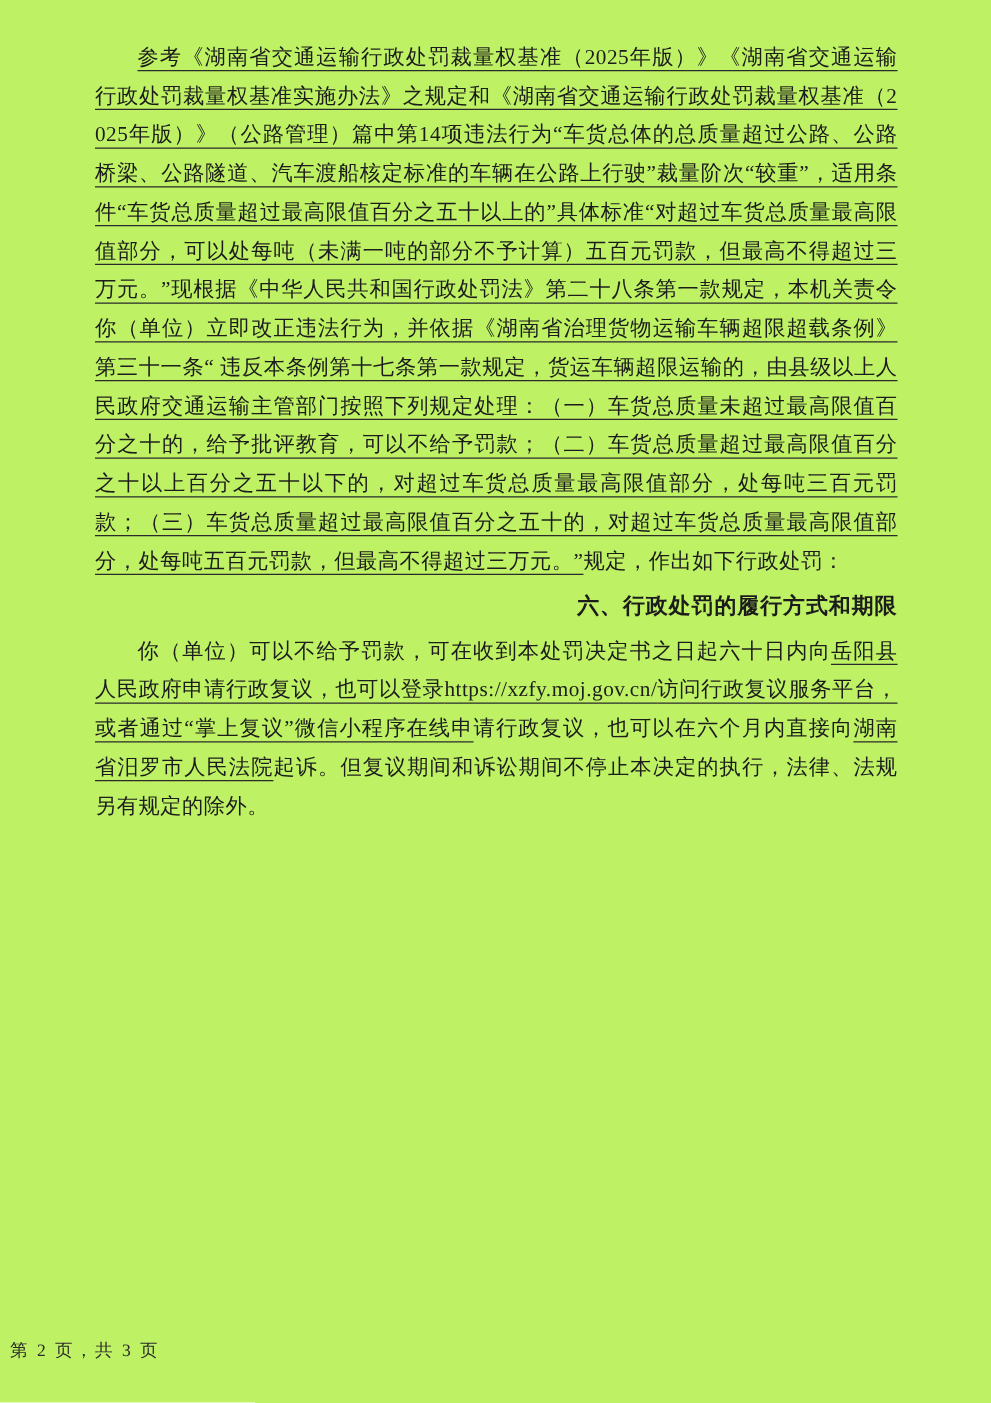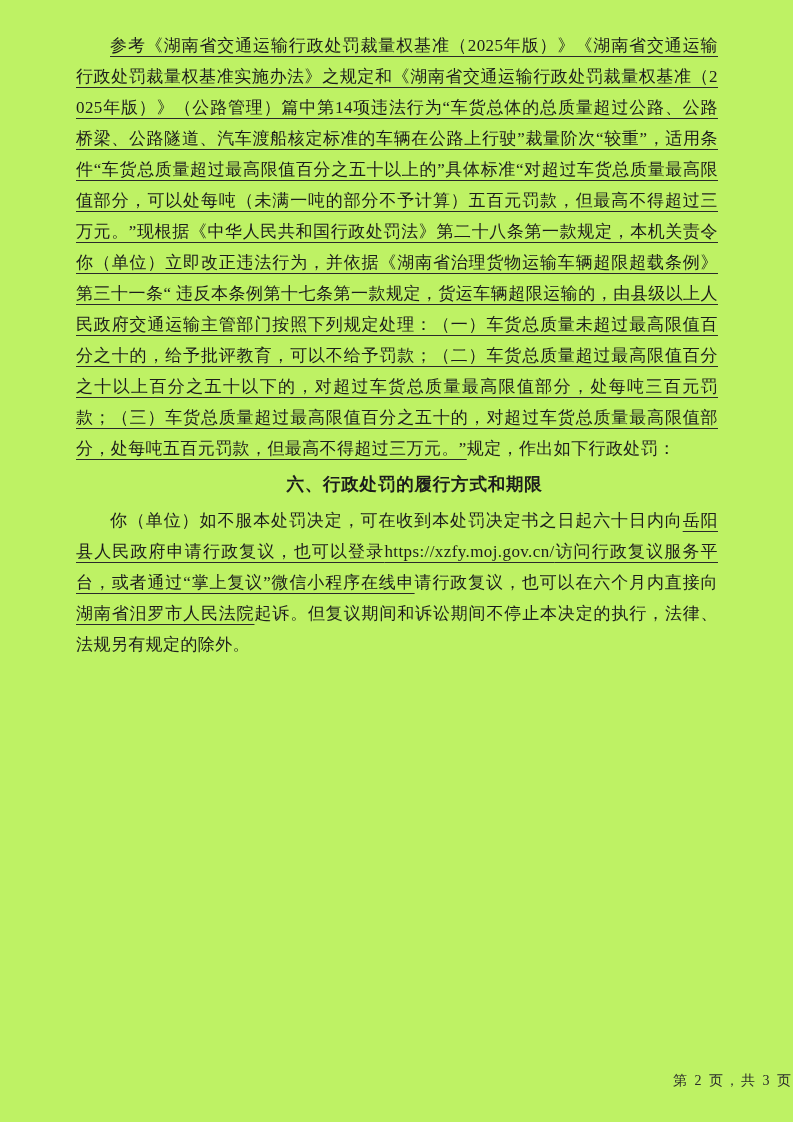--- a/index.html
+++ b/index.html
@@ -30,56 +30,56 @@
     text-indent: 2em;
     letter-spacing: 0.4px;
     word-break: break-all;
   }
   p.heading {
     font-family: "Liberation Sans", "DejaVu Sans", sans-serif;
     font-weight: 700;
     font-size: 17.5px;
     margin: 5px 0 5px 0;
     letter-spacing: 0.8px;
-    text-align: center;
+    text-align: right;
   }
   .u {
     text-decoration: underline;
     text-decoration-thickness: 1px;
     text-decoration-color: #2a2a2a;
     text-underline-offset: 5px;
   }
   .ufill {
     display: inline-block;
     width: 2em;
     border-bottom: 1px solid #2a2a2a;
     vertical-align: -5px;
   }
   .footer {
     position: absolute;
     left: 8px;
     right: 0;
     bottom: 32px;
-    text-align: right;
+    text-align: left;
     font-size: 14px;
     letter-spacing: 2px;
     color: #2a2a2a;
   }
 </style>
 </head>
 <body>
 
 <div class="page">
   <div class="content">
 
     <p class="body"><span class="u">参考《湖南省交通运输行政处罚裁量权基准（2025年版）》《湖南省交通运输行政处罚裁量权基准实施办法》之规定和《湖南省交通运输行政处罚裁量权基准（2025年版）》（公路管理）篇中第14项违法行为“车货总体的总质量超过公路、公路桥梁、公路隧道、汽车渡船核定标准的车辆在公路上行驶”裁量阶次“较重”，适用条件“车货总质量超过最高限值百分之五十以上的”具体标准“对超过车货总质量最高限值部分，可以处每吨（未满一吨的部分不予计算）五百元罚款，但最高不得超过三万元。”现根据《中华人民共和国行政处罚法》第二十八条第一款规定，本机关责令你（单位）立即改正违法行为，并依据《湖南省治理货物运输车辆超限超载条例》第三十一条“ 违反本条例第十七条第一款规定，货运车辆超限运输的，由县级以上人民政府交通运输主管部门按照下列规定处理：（一）车货总质量未超过最高限值百分之十的，给予批评教育，可以不给予罚款；（二）车货总质量超过最高限值百分之十以上百分之五十以下的，对超过车货总质量最高限值部分，处每吨三百元罚款；（三）车货总质量超过最高限值百分之五十的，对超过车货总质量最高限值部分，处每吨五百元罚款，但最高不得超过三万元。”</span><span>规定，作出如下行政处罚：</span></p>
 
 
     <p class="body heading">六、行政处罚的履行方式和期限</p>
 
 
 
-    <p class="body"><span>你（单位）如不服本处罚决定，可在收到本处罚决定书之日起六十日内向</span><span class="u">岳阳县人民政府申请行政复议，也可以登录</span><span class="u">https://xzfy.moj.gov.cn/</span><span class="u">访问行政复议服务平台，或者通过“掌上复议”微信小程序在线申</span><span>请行政复议，也可以在六个月内直接向</span><span class="u">湖南省汨罗市人民法院</span><span>起诉。但复议期间和诉讼期间不停止本决定的执行，法律、法规另有规定的除外。</span></p>
+    <p class="body"><span>你（单位）可以不给予罚款，可在收到本处罚决定书之日起六十日内向</span><span class="u">岳阳县人民政府申请行政复议，也可以登录</span><span class="u">https://xzfy.moj.gov.cn/</span><span class="u">访问行政复议服务平台，或者通过“掌上复议”微信小程序在线申</span><span>请行政复议，也可以在六个月内直接向</span><span class="u">湖南省汨罗市人民法院</span><span>起诉。但复议期间和诉讼期间不停止本决定的执行，法律、法规另有规定的除外。</span></p>
 
   </div>
 
   <div class="footer"><span>第 2 页，共 3 页</span></div>
 </div>
 
 </body></html>

